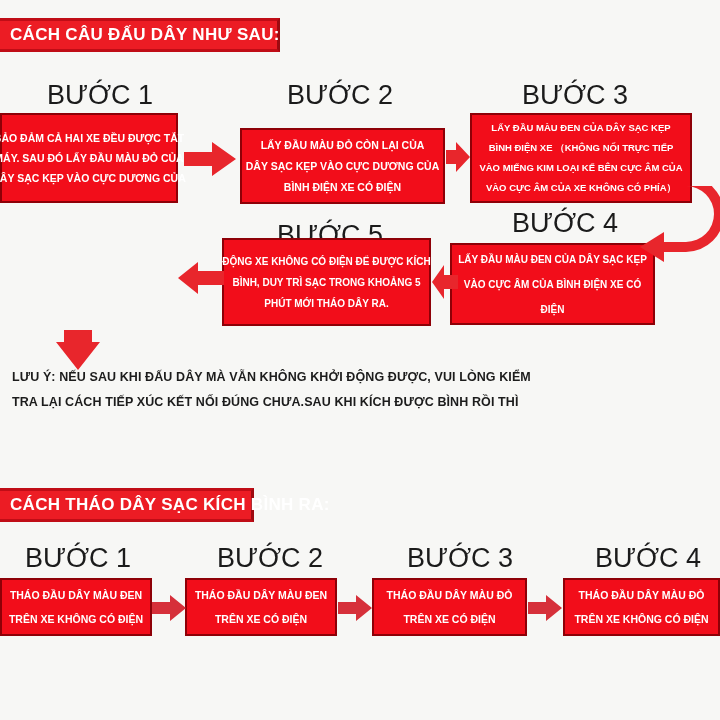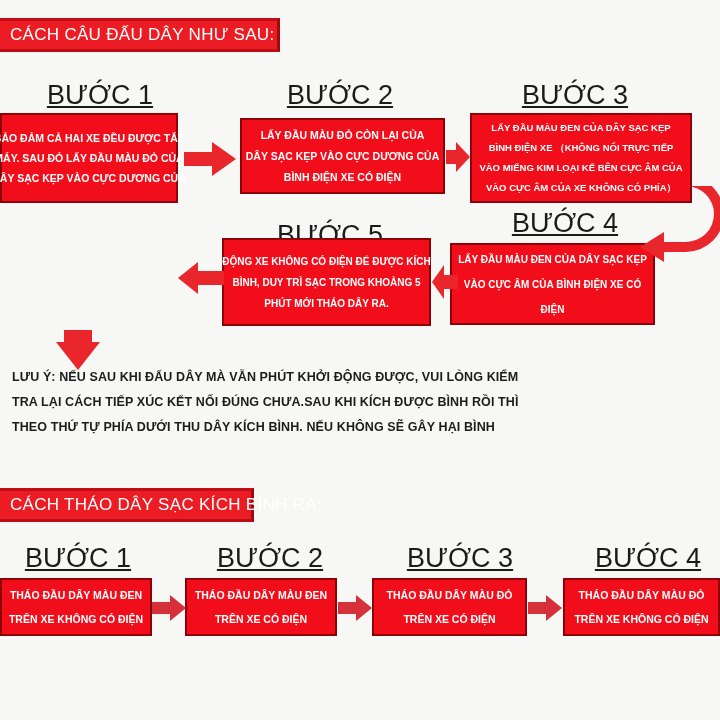--- a/index.html
+++ b/index.html
@@ -21,39 +21,38 @@
   }
 
   
   .section-banner {
     position: absolute;
     background: #ec1c24;
     border-top: 3px solid #c00d16;
     border-bottom: 3px solid #c00d16;
     border-right: 3px solid #9e0a10;
     color: #ffffff;
-    font-weight: normal;
+    font-weight: bold;
     letter-spacing: .3px;
     display: flex;
     align-items: center;
     box-sizing: border-box;
   }
   .section-banner span {
     padding-left: 10px;
     white-space: nowrap;
   }
 
   
   .step-title {
     position: absolute;
     color: #1b1b1b;
     font-weight: normal;
     text-align: center;
     white-space: nowrap;
-    text-decoration: underline;
   }
 
   
   .step-box {
     position: absolute;
     background: #f20d1a;
     border: 2px solid #8e0007;
     color: #ffffff;
     font-weight: bold;
     box-sizing: border-box;
@@ -98,21 +97,21 @@
   <div class="step-title" style="left:505px; top:80px; width:140px; font-size:27px;">BƯỚC 3</div>
   <div class="step-title" style="left:495px; top:208px; width:140px; font-size:27px;">BƯỚC 4</div>
   <div class="step-title" style="left:260px; top:220px; width:140px; font-size:27px;">BƯỚC 5</div>
 
   <div class="step-box" style="left:0px; top:113px; width:178px; height:90px; font-size:10.5px; line-height:20px;">
     <span class="line">BẢO ĐẢM CẢ HAI XE ĐỀU ĐƯỢC TẮT</span>
     <span class="line">MÁY. SAU ĐÓ LẤY ĐẦU MÀU ĐỎ CỦA</span>
     <span class="line">DÂY SẠC KẸP VÀO CỰC DƯƠNG CỦA</span>
   </div>
 
-  <div class="step-box" style="left:240px; top:118px; width:205px; height:76px; font-size:10.5px; line-height:21px;">
+  <div class="step-box" style="left:240px; top:128px; width:205px; height:76px; font-size:10.5px; line-height:21px;">
     <span class="line">LẤY ĐẦU MÀU ĐỎ CÒN LẠI CỦA</span>
     <span class="line">DÂY SẠC KẸP VÀO CỰC DƯƠNG CỦA</span>
     <span class="line">BÌNH ĐIỆN XE CÓ ĐIỆN</span>
   </div>
 
   <div class="step-box" style="left:470px; top:113px; width:222px; height:90px; font-size:9.5px; line-height:20px;">
     <span class="line">LẤY ĐẦU MÀU ĐEN CỦA DÂY SẠC KẸP</span>
     <span class="line">BÌNH ĐIỆN XE （KHÔNG NỐI TRỰC TIẾP</span>
     <span class="line">VÀO MIẾNG KIM LOẠI KẾ BÊN CỰC ÂM CỦA</span>
     <span class="line">VÀO CỰC ÂM CỦA XE KHÔNG CÓ PHÍA）</span>
@@ -161,23 +160,22 @@
     </svg>
   </div>
 
   <div class="arrow" style="left:56px; top:330px;">
     <svg width="44" height="40" viewBox="0 0 44 40">
       <polygon points="8,0 36,0 36,12 44,12 22,40 0,12 8,12" fill="#e8262c"></polygon>
     </svg>
   </div>
 
   <div class="note" style="left:12px; top:365px; width:690px; font-size:12.5px; line-height:25px;">
-    <span class="line">LƯU Ý: NẾU SAU KHI ĐẤU DÂY MÀ VẪN PHÚT KHỞI ĐỘNG ĐƯỢC, VUI LÒNG KIỂM</span>
+    <span class="line">LƯU Ý: NẾU SAU KHI ĐẤU DÂY MÀ VẪN KHÔNG KHỞI ĐỘNG ĐƯỢC, VUI LÒNG KIỂM</span>
     <span class="line">TRA LẠI CÁCH TIẾP XÚC KẾT NỐI ĐÚNG CHƯA.SAU KHI KÍCH ĐƯỢC BÌNH RỒI THÌ</span>
-    <span class="line">THEO THỨ TỰ PHÍA DƯỚI THU DÂY KÍCH BÌNH. NẾU KHÔNG SẼ GÂY HẠI BÌNH</span>
   </div>
 
   <div class="section-banner" style="left:0px; top:488px; width:254px; height:34px; font-size:17px;">
     <span>CÁCH THÁO DÂY SẠC KÍCH BÌNH RA:</span>
   </div>
 
   <div class="step-title" style="left:8px; top:543px; width:140px; font-size:27px;">BƯỚC 1</div>
   <div class="step-title" style="left:200px; top:543px; width:140px; font-size:27px;">BƯỚC 2</div>
   <div class="step-title" style="left:390px; top:543px; width:140px; font-size:27px;">BƯỚC 3</div>
   <div class="step-title" style="left:578px; top:543px; width:140px; font-size:27px;">BƯỚC 4</div>

